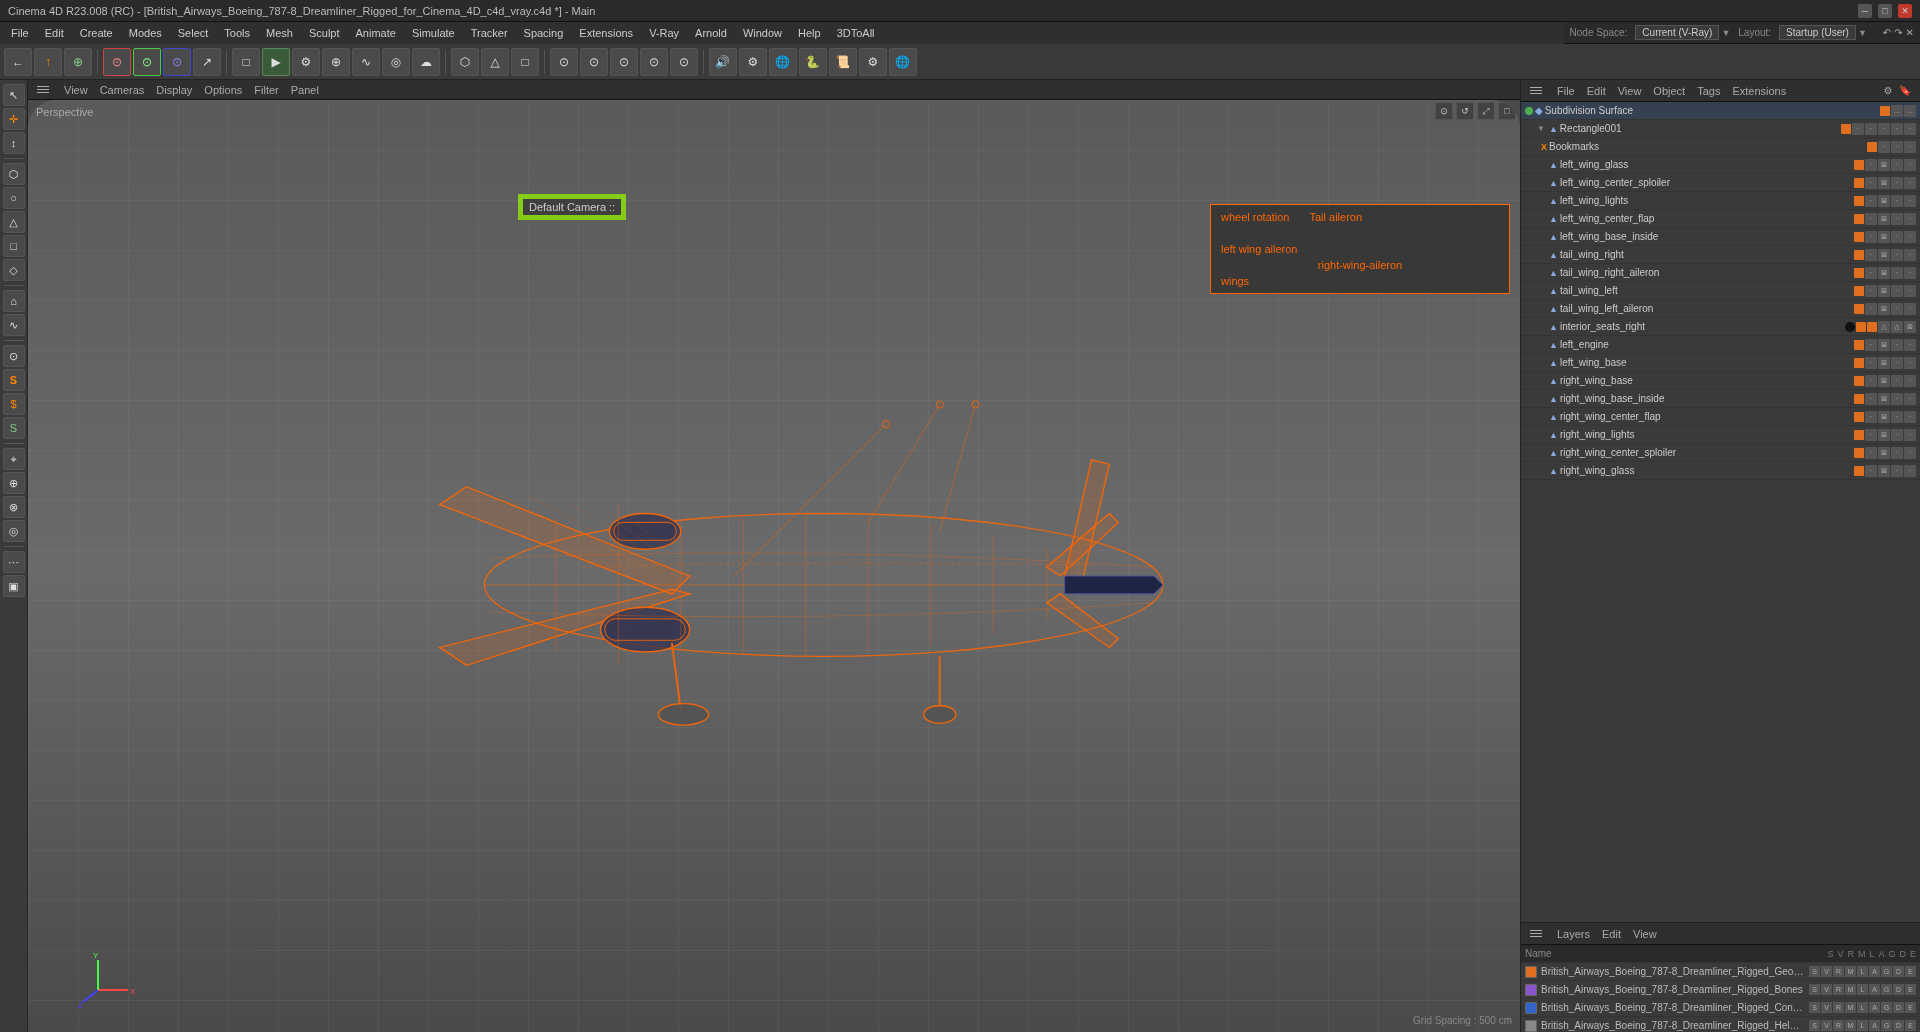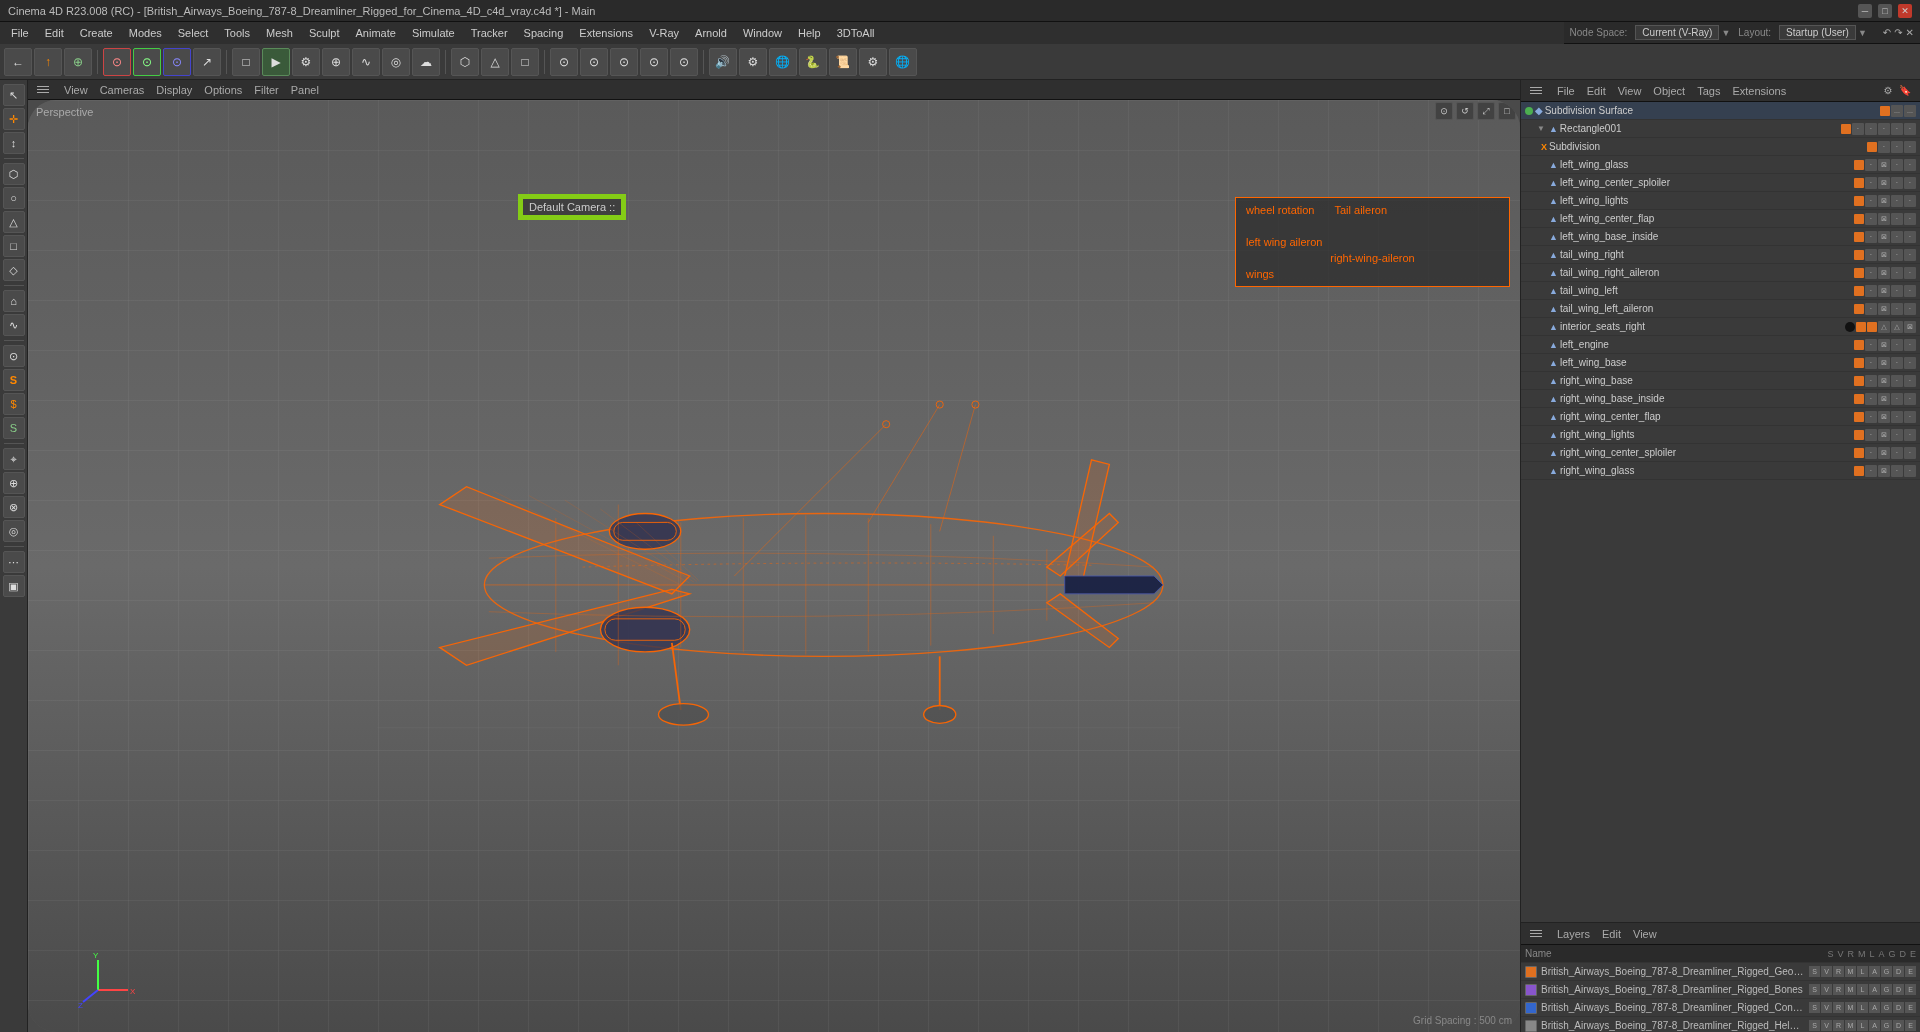--- a/index.html
+++ b/index.html
@@ -190,23 +190,23 @@
       background: rgba(60,60,60,0.9);
       border: 5px solid #84cc16;
       padding: 2px 6px;
       font-size: 11px;
       color: #ccc;
     }
 
     
     #annotation-panel {
       position: absolute;
-      top: 97px;
+      top: 104px;
       right: 10px;
-      width: 275px;
+      width: 300px;
       border: 1px solid #ff6600;
       background: rgba(40,40,40,0.7);
       padding: 6px 10px;
       font-size: 11px;
       color: #ff6600;
     }
 
     
     #grid-spacing {
       position: absolute;
@@ -739,21 +739,21 @@
             <div class="obj-ctrl">·</div>
             <div class="obj-ctrl">·</div>
             <div class="obj-ctrl">·</div>
             <div class="obj-ctrl">·</div>
             <div class="obj-ctrl">·</div>
           </div>
         </div>
 
         <div class="obj-item" style="padding-left:20px;">
           <span style="color:#ff8800; font-size:9px; font-weight:bold;">X</span>
-          <span class="obj-name">Subdivision</span>
+          <span class="obj-name">Bookmarks</span>
           <div class="obj-controls">
             <div class="obj-ctrl" style="background:#e07020; width:10px; height:10px;"></div>
             <div class="obj-ctrl">·</div>
             <div class="obj-ctrl">·</div>
             <div class="obj-ctrl">·</div>
           </div>
         </div>
 
         <div id="obj-list-items">
             <div class="obj-item" style="padding-left: 28px;">

